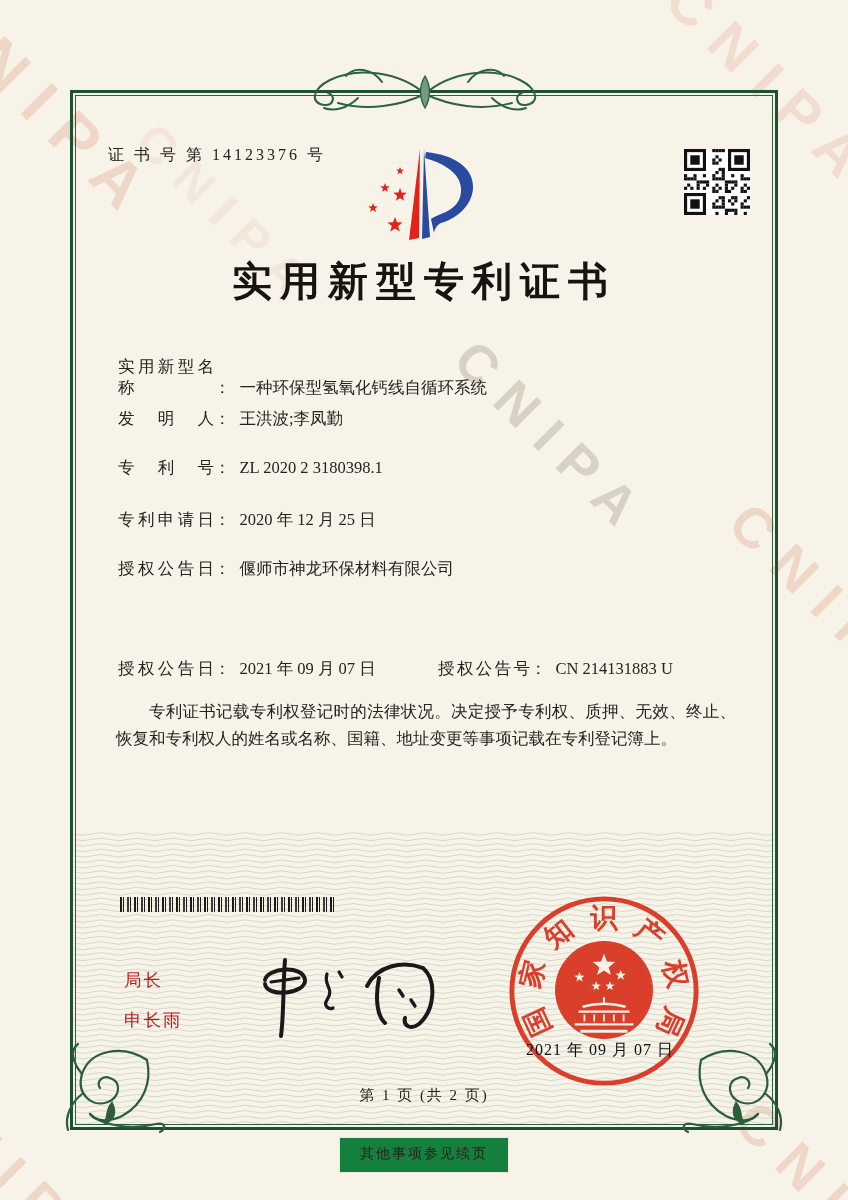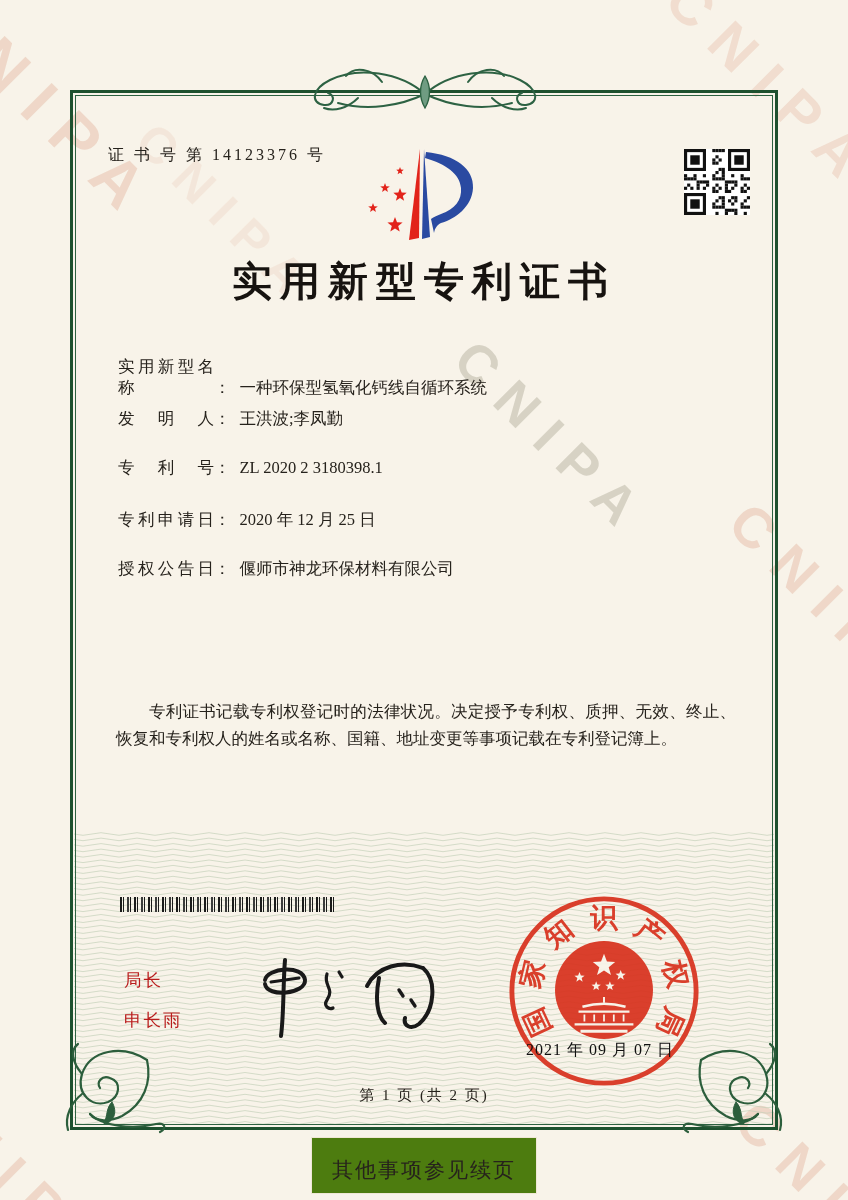--- a/index.html
+++ b/index.html
@@ -40,22 +40,22 @@
       #3c3c3c 7px 9px,transparent 9px 10px,#1b1b1b 10px 11px,transparent 11px 14px);}
   .officer{position:absolute;left:124px;z-index:4;font-family:"Liberation Sans",sans-serif;
            font-size:17.5px;letter-spacing:2px;color:#b91c1c;}
   #sig{position:absolute;left:255px;top:948px;z-index:5;}
   #seal{position:absolute;left:506px;top:895px;z-index:4;}
   .seal-date{position:absolute;left:515px;top:1040px;width:170px;text-align:center;
              font-size:16px;letter-spacing:1px;color:#101010;z-index:6;}
   .page-footer{position:absolute;left:70px;top:1086px;width:708px;text-align:center;
                font-size:15px;letter-spacing:2px;z-index:4;}
   .continuation{position:absolute;left:424px;top:1137px;transform:translateX(-50%);
-                background:#4d7c0f;border:1px solid #efe7d5;padding:18px 20px 9px;
-                font-size:21px;letter-spacing:2px;z-index:4;}
+                background:#15803d;border:1px solid #efe7d5;padding:7px 20px 9px;
+                font-size:14px;letter-spacing:2px;z-index:4;}
 </style>
 </head>
 <body>
 
 <div class="page">
 
   <div class="wm wm-pink" style="left:-35px;top:-25px;font-size:64px;">CNIPA</div>
   <div class="wm wm-pink" style="left:700px;top:-35px;font-size:58px;opacity:.8;">CNIPA</div>
   <div class="wm wm-pink" style="left:165px;top:112px;font-size:50px;opacity:.45;">CNIPA</div>
   <div class="wm wm-gray" style="left:486px;top:328px;font-size:54px;">CNIPA</div>
@@ -295,20 +295,26 @@
   <div class="row" style="top:457px;">
     <span class="lab">专利号</span><span>：</span><span class="val">ZL 2020 2 3180398.1</span>
   </div>
   <div class="row" style="top:509px;">
     <span class="lab">专利申请日</span><span>：</span><span class="val">2020 年 12 月 25 日</span>
   </div>
   <div class="row" style="top:558px;">
     <span class="lab">授权公告日</span><span>：</span><span class="val">偃师市神龙环保材料有限公司</span>
   </div>
 
+  <div class="row" style="top:658px;">
+    <span class="lab">授权公告日</span><span>：</span><span class="val">2021 年 09 月 07 日</span>
+    <span class="grant-col2">
+      <span class="lab">授权公告号</span><span>：</span><span class="val">CN 214131883 U</span>
+    </span>
+  </div>
 
   <div class="bodytext">
     <p>专利证书记载专利权登记时的法律状况。决定授予专利权、质押、无效、终止、恢复和专利权人的姓名或名称、国籍、地址变更等事项记载在专利登记簿上。</p>
   </div>
 
   <div class="barcode"></div>
 
   <div class="officer" style="top:968px;">局长</div>
   <div class="officer" style="top:1008px;">申长雨</div>
 

